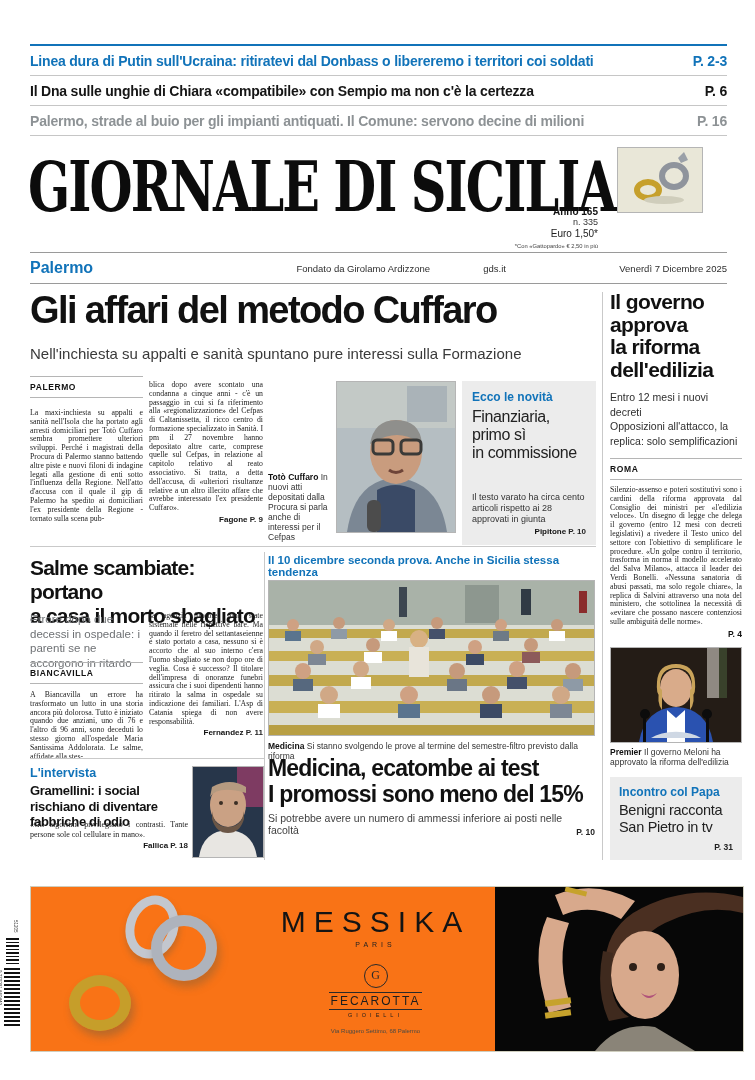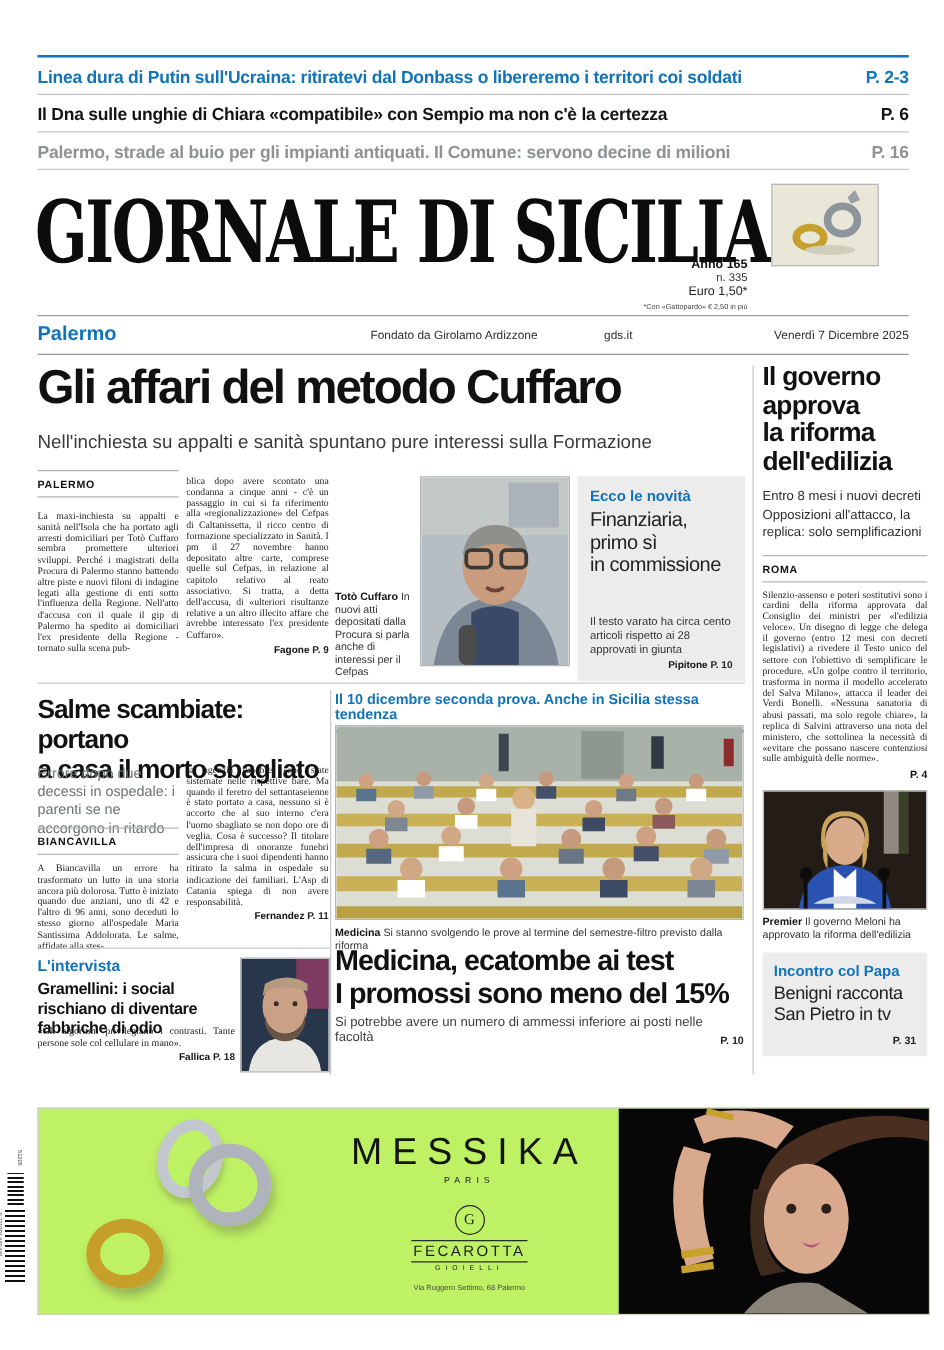--- a/index.html
+++ b/index.html
@@ -101,21 +101,21 @@
   .r-kicker{margin-top:10px;}
   .r-body{margin-top:6px;}
   .r-pg{font-size:8.5px;font-weight:bold;text-align:right;margin-top:2px;}
   .r-photo{width:132px;height:96px;margin-top:8px;}
   .r-cap{font-size:8.5px;line-height:10px;color:#333;margin-top:4px;}
   .papa-box{margin-top:10px;background:#ececec;padding:8px 9px;box-sizing:border-box;}
   .papa-title{font-size:14.5px;line-height:17px;color:#222;margin-top:3px;letter-spacing:-0.3px;}
   .papa-pg{font-size:8.5px;font-weight:bold;text-align:right;margin-top:6px;color:#222;}
 
   
-  .ad{position:absolute;left:30px;top:886px;width:714px;height:166px;background:#bef264;
+  .ad{position:absolute;left:30px;top:886px;width:714px;height:166px;background:#f97316;
       border:1px solid #cfcebe;box-sizing:border-box;display:flex;}
   .ad-rings{position:relative;width:225px;height:100%;}
   .ring{position:absolute;border-radius:50%;}
   .ring.s1{width:34px;height:46px;border:9px solid #c3c7ce;left:95px;top:8px;transform:rotate(18deg);
            box-shadow:2px 4px 6px rgba(90,90,70,.35);}
   .ring.s2{width:44px;height:44px;border:11px solid #aeb3bc;left:120px;top:28px;
            box-shadow:3px 6px 8px rgba(90,90,70,.35);}
   .ring.g1{width:40px;height:34px;border:11px solid #c69e2a;left:38px;top:88px;
            box-shadow:3px 6px 8px rgba(90,90,70,.4);}
   .ad-center{flex:1;display:flex;flex-direction:column;align-items:center;justify-content:center;
@@ -235,21 +235,21 @@
       <span class="bp">P. 10</span>
     </div>
   </div>
 
   <div class="hrule" style="left:30px;top:546px;width:566px;"></div>
 
   <div class="salme-hl preline">Salme scambiate: portano
 a casa il morto sbagliato</div>
   <div class="salme-sub">Errore dopo due decessi in ospedale: i parenti se ne accorgono in ritardo</div>
   <div class="salme-kicker kicker-sm">BIANCAVILLA</div>
-  <div class="salme-c1 serif-body">A Biancavilla un errore ha trasformato un lutto in una storia ancora più dolorosa. Tutto è iniziato quando due anziani, uno di 42 e l'altro di 96 anni, sono deceduti lo stesso giorno all'ospedale Maria Santissima Addolorata. Le salme, affidate alla stes-</div>
+  <div class="salme-c1 serif-body">A Biancavilla un errore ha trasformato un lutto in una storia ancora più dolorosa. Tutto è iniziato quando due anziani, uno di 76 e l'altro di 96 anni, sono deceduti lo stesso giorno all'ospedale Maria Santissima Addolorata. Le salme, affidate alla stes-</div>
   <div class="salme-c2">
     <div class="serif-body">sa agenzia funebre, sono state sistemate nelle rispettive bare. Ma quando il feretro del settantaseienne è stato portato a casa, nessuno si è accorto che al suo interno c'era l'uomo sbagliato se non dopo ore di veglia. Cosa è successo? Il titolare dell'impresa di onoranze funebri assicura che i suoi dipendenti hanno ritirato la salma in ospedale su indicazione dei familiari. L'Asp di Catania spiega di non avere responsabilità.</div>
     <div class="byline">
       <span>Fernandez</span>
       <span class="bp">P. 11</span>
     </div>
   </div>
 
   <div class="med-kicker">Il 10 dicembre seconda prova. Anche in Sicilia stessa tendenza</div>
   <div class="med-photo photo">
@@ -341,21 +341,21 @@
       <circle cx="28" cy="36" r="2" fill="#3a2e24"></circle>
       <circle cx="43" cy="36" r="2" fill="#3a2e24"></circle>
     </svg>
   </div>
 
   <div class="rcol">
     <div class="r-hl preline">Il governo
 approva
 la riforma
 dell'edilizia</div>
-    <div class="r-sub preline">Entro 8 mesi i nuovi decreti
+    <div class="r-sub preline">Entro 12 mesi i nuovi decreti
 Opposizioni all'attacco, la
 replica: solo semplificazioni</div>
     <div class="r-kicker kicker-sm">ROMA</div>
     <div class="r-body serif-body">Silenzio-assenso e poteri sostitutivi sono i cardini della riforma approvata dal Consiglio dei ministri per «l'edilizia veloce». Un disegno di legge che delega il governo (entro 12 mesi con decreti legislativi) a rivedere il Testo unico del settore con l'obiettivo di semplificare le procedure. «Un golpe contro il territorio, trasforma in norma il modello accelerato del Salva Milano», attacca il leader dei Verdi Bonelli. «Nessuna sanatoria di abusi passati, ma solo regole chiare», la replica di Salvini attraverso una nota del ministero, che sottolinea la necessità di «evitare che possano nascere contenziosi sulle ambiguità delle norme».</div>
     <div class="r-pg">P. 4</div>
     <div class="r-photo photo">
       <svg width="130" height="94" viewBox="0 0 130 94">
         <rect width="130" height="94" fill="#241c16"></rect>
         <rect x="96" y="0" width="12" height="50" fill="#e7e4dc" opacity="0.55"></rect>
         <rect x="108" y="0" width="8" height="50" fill="#5a7a4a" opacity="0.4"></rect>

